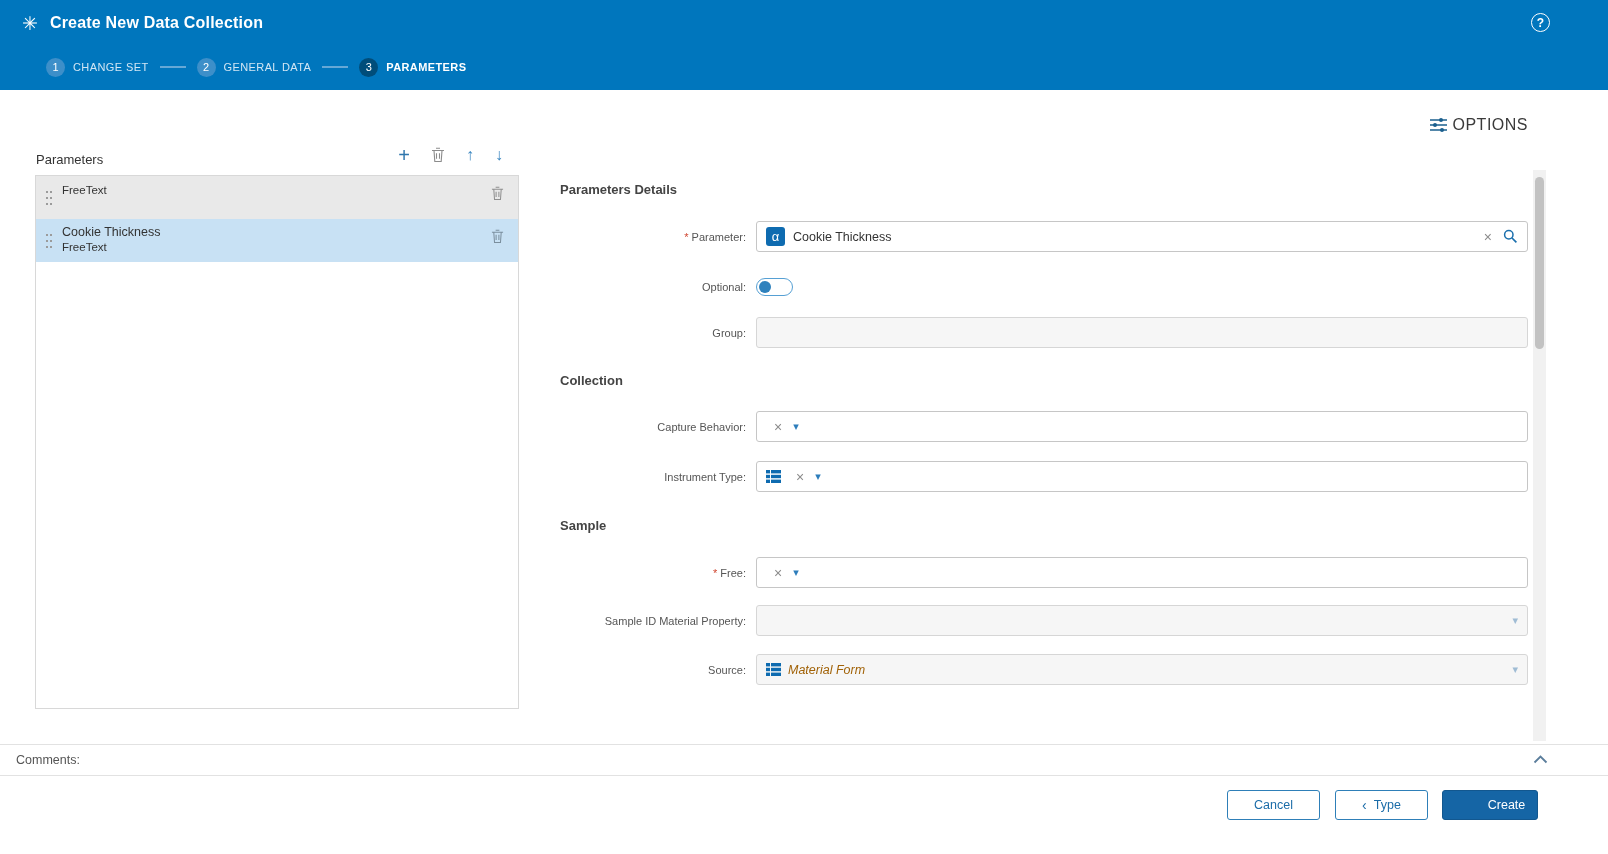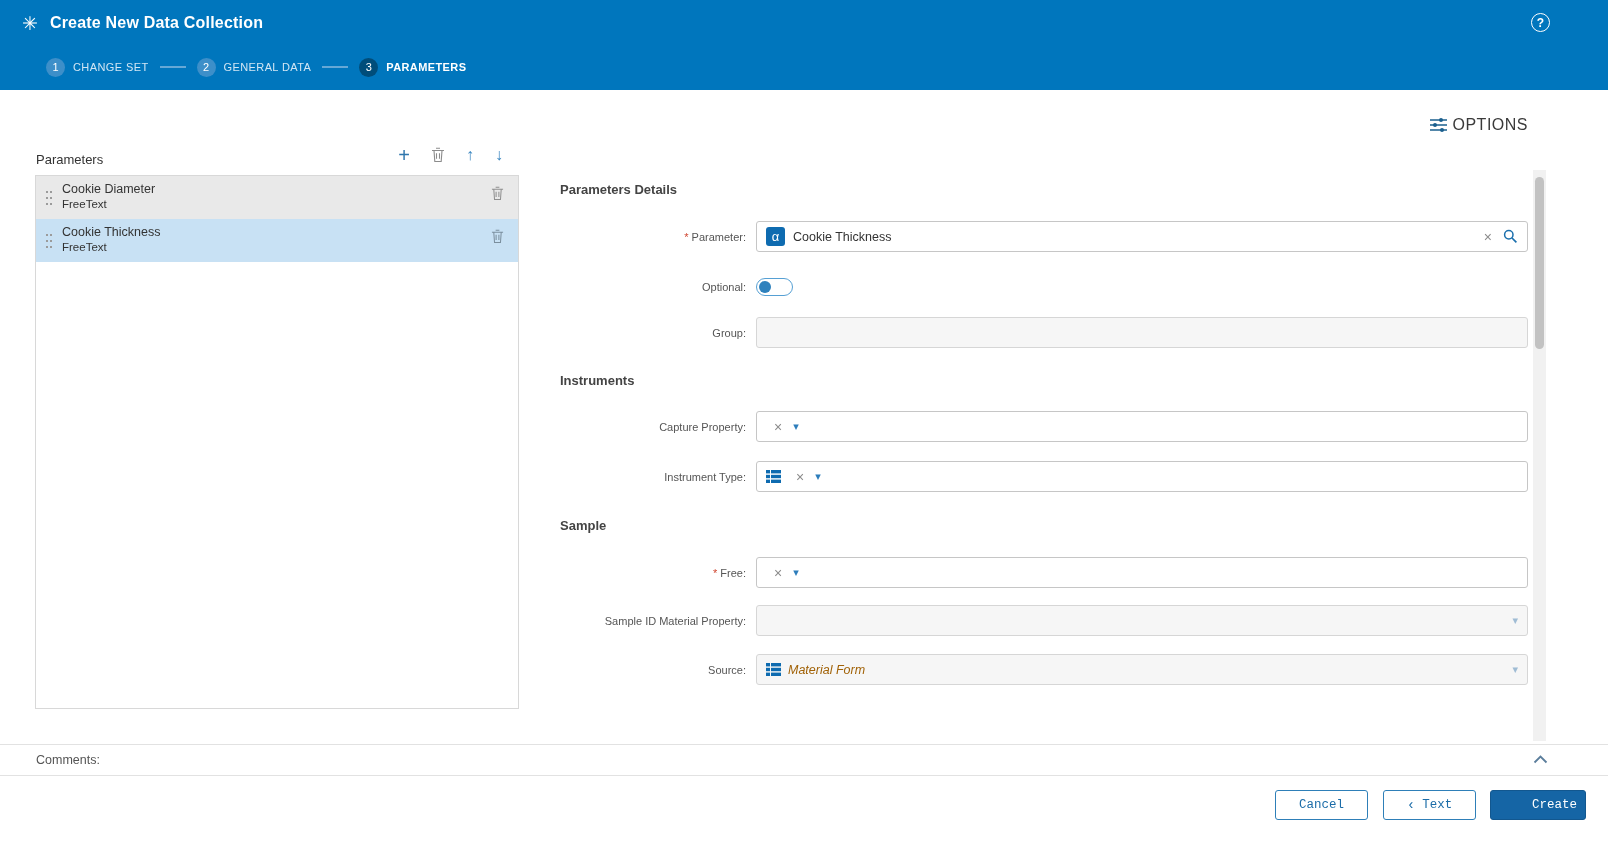--- a/index.html
+++ b/index.html
@@ -73,26 +73,26 @@
   .toggle { width:37px; height:18px; border:1px solid #56a0d4; border-radius:10px; position:relative; background:#fff; cursor:pointer; }
   .toggle-knob { position:absolute; left:2px; top:2px; width:12px; height:12px; border-radius:50%; background:#2e81bd; }
 
   
   .scrollbar { position:absolute; left:1533px; top:170px; width:13px; height:571px; background:#f1f1f1; cursor:pointer; }
   .scroll-thumb { position:absolute; left:2px; top:7px; width:9px; height:172px; background:#c2c2c2; border-radius:5px; }
 
   
   .comments-bar { position:absolute; left:0; top:744px; width:1608px; height:32px; background:#fff;
                   border-top:1px solid #e2e2e2; border-bottom:1px solid #e2e2e2; display:flex; align-items:center; }
-  .comments-label { margin-left:36px; font-size:12.5px; color:#555; }
+  .comments-label { margin-left:16px; font-size:12.5px; color:#555; }
   .comments-chevron { position:absolute; right:60px; top:10px; cursor:pointer; display:flex; }
 
   
   .btn { position:absolute; top:790px; height:30px; border-radius:3px; font-size:12.5px; display:flex;
-         align-items:center; justify-content:center; cursor:pointer; font-family:Liberation Mono, monospace;margin-left:48px; }
+         align-items:center; justify-content:center; cursor:pointer; font-family:Liberation Sans, sans-serif; }
   .btn-cancel { left:1227px; width:93px; background:#fff; border:1px solid #2e7fb8; color:#1b6ca8; }
   .btn-back   { left:1335px; width:93px; background:#fff; border:1px solid #2e7fb8; color:#1b6ca8; gap:7px; }
   .btn-back .back-chevron { font-size:14px; line-height:1; }
   .btn-create { left:1442px; width:96px; background:#1565a5; border:1px solid #12578f; color:#fff;padding-left:33px; }
 </style>
 </head>
 <body>
 
 <div class="header">
   <div class="header-title-row">
@@ -144,21 +144,20 @@
       <path d="M1 3.5h12M5 1.2h4M3 3.5l.8 11h6.4l.8-11M5.5 6.2v5.5M8.5 6.2v5.5" stroke="#8c8c8c" stroke-width="1.1" fill="none"></path>
     </svg>
   </span>
   <span class="tool-arrow">↑</span>
   <span class="tool-arrow">↓</span>
 </div>
 
 <div class="params-list">
   <div class="param-item plain">
     <div class="drag-dots"></div>
-    <div class="param-name">Cookie Diameter</div>
     <div class="param-type">FreeText</div>
     <span class="item-trash">
       <svg width="13" height="15" viewBox="0 0 14 16">
         <path d="M1 3.5h12M5 1.2h4M3 3.5l.8 11h6.4l.8-11M5.5 6.2v5.5M8.5 6.2v5.5" stroke="#8f8f8f" stroke-width="1.1" fill="none"></path>
       </svg>
     </span>
   </div>
   <div class="param-item selected">
     <div class="drag-dots"></div>
     <div class="param-name">Cookie Thickness</div>
@@ -199,24 +198,24 @@
   </div>
 </div>
 
 <div class="form-row" style="top:317px">
   <div class="form-label"><span>Group:</span></div>
   <div class="field gray">
     <span class="field-value"></span>
   </div>
 </div>
 
-<div class="form-heading" style="top:373px">Instruments</div>
+<div class="form-heading" style="top:373px">Collection</div>
 
 <div class="form-row" style="top:411px">
-  <div class="form-label"><span>Capture Property:</span></div>
+  <div class="form-label"><span>Capture Behavior:</span></div>
   <div class="field">
     <span class="clear-x">×</span>
     <span class="caret">▾</span>
   </div>
 </div>
 
 <div class="form-row" style="top:461px">
   <div class="form-label"><span>Instrument Type:</span></div>
   <div class="field">
     <span class="grid-icon">
@@ -281,15 +280,15 @@
   <span class="comments-chevron">
     <svg width="15" height="9" viewBox="0 0 15 9">
       <polyline points="1.5,7.5 7.5,1.5 13.5,7.5" fill="none" stroke="#5b7e9c" stroke-width="1.8"></polyline>
     </svg>
   </span>
 </div>
 
 <button class="btn btn-cancel">Cancel</button>
 <button class="btn btn-back">
   <span class="back-chevron">‹</span>
-  <span>Text</span>
+  <span>Type</span>
 </button>
 <button class="btn btn-create">Create</button>
 
 </body></html>

